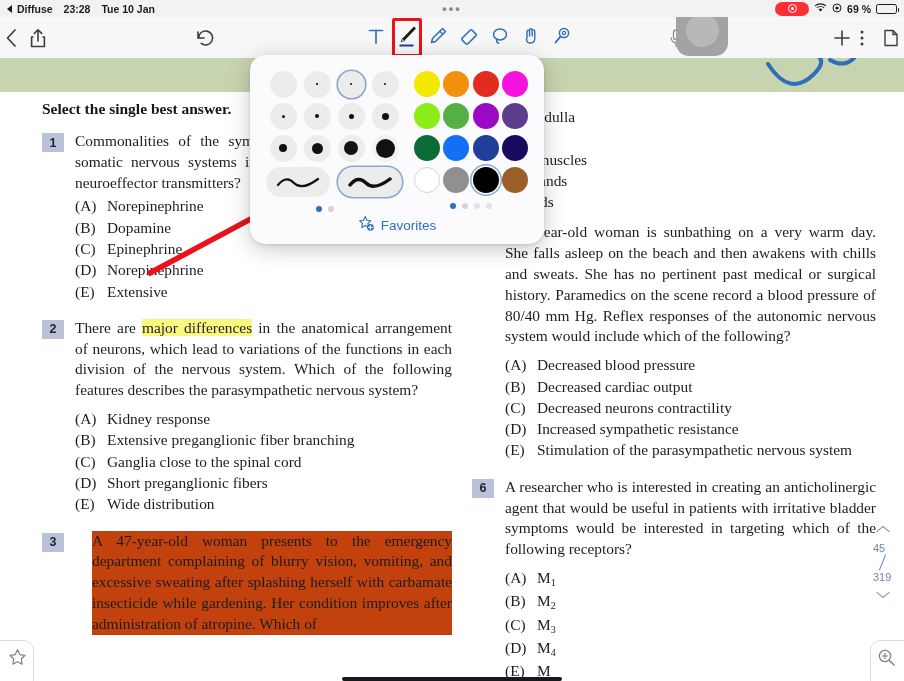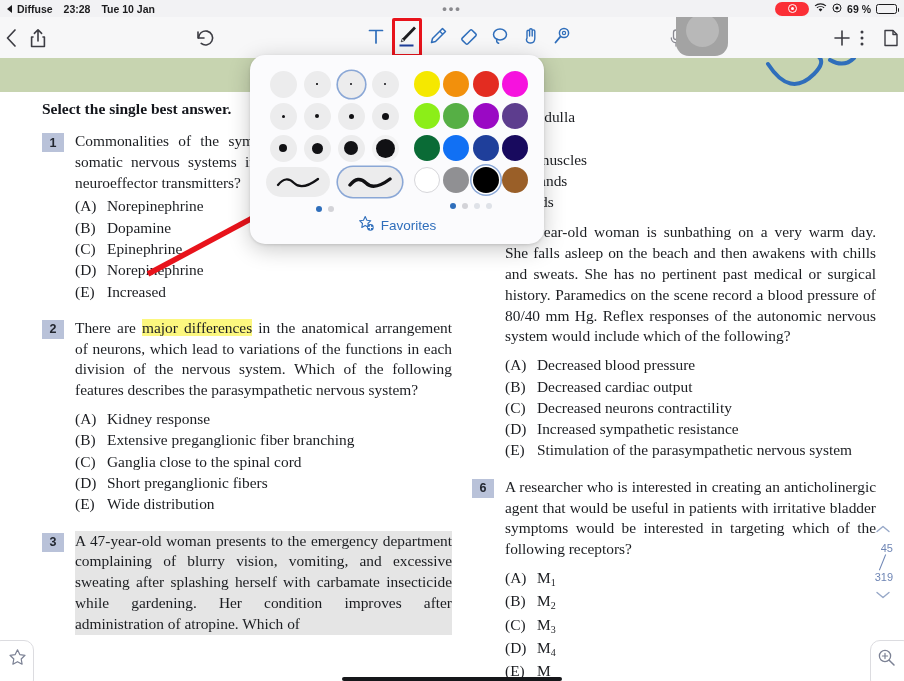--- a/index.html
+++ b/index.html
@@ -186,21 +186,21 @@
     margin-right: 11px;
     margin-top: 2px;
   }
   .q-body { flex: 1; }
   .q-stem {
     font-size: 15.4px;
     line-height: 20.8px;
     color: #1b1d21;
     text-align: justify;
   }
-  .q-stem.hl { background: #e5e5e5; }
+  .q-stem.hl { background: #c2410c; margin-left: 17px; }
   mark.hl-span { background: #fcf77f; color: #1b1d21; }
 
   .opts { margin-top: 2px; }
   .opt {
     display: flex;
     font-size: 15.4px;
     line-height: 21.3px;
     color: #1b1d21;
   }
   .opt-letter { flex: 0 0 32px; }
@@ -219,21 +219,21 @@
     position: absolute;
     right: 4px; top: 466px;
     width: 34px;
     display: flex; flex-direction: column; align-items: center;
     color: #6f86b5;
     font-family: "Liberation Sans", sans-serif;
     font-size: 11px;
     z-index: 20;
   }
   .rail-chevron { color: #97a8c8; line-height: 10px; }
-  .rail-frac { display: flex; flex-direction: column; align-items: flex-end; margin: 7px 0; }
+  .rail-frac { display: flex; flex-direction: column; align-items: flex-start; margin: 7px 0; }
   .rail-slash {
     width: 20px; height: 17px;
     position: relative;
   }
   .rail-slash::before {
     content: "";
     position: absolute;
     left: 9px; top: 0;
     width: 1.4px; height: 17px;
     background: #6f86b5;
@@ -556,21 +556,21 @@
             <div class="opt">
               <span class="opt-letter">(C)</span>
               <span class="opt-text">Epinephrine</span>
             </div>
             <div class="opt">
               <span class="opt-letter">(D)</span>
               <span class="opt-text">Norepinephrine</span>
             </div>
             <div class="opt">
               <span class="opt-letter">(E)</span>
-              <span class="opt-text">Increased</span>
+              <span class="opt-text">Extensive</span>
             </div>
           </div>
         </div>
       </div>
 
       <div class="q-block" style="margin-top:16px">
         <div class="q-num">2</div>
         <div class="q-body">
           <div class="q-stem"><span>There are </span><mark class="hl-span">major differences</mark><span> in the anatomical arrangement of neurons, which lead to variations of the functions in each division of the nervous system. Which of the following features describes the parasympathetic nervous system?</span></div>
           <div class="opts" style="margin-top:7px">

